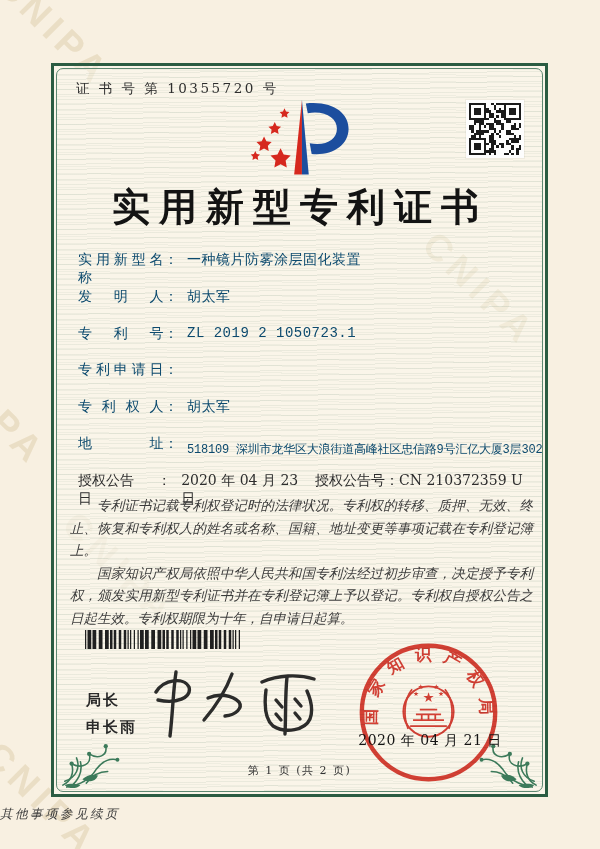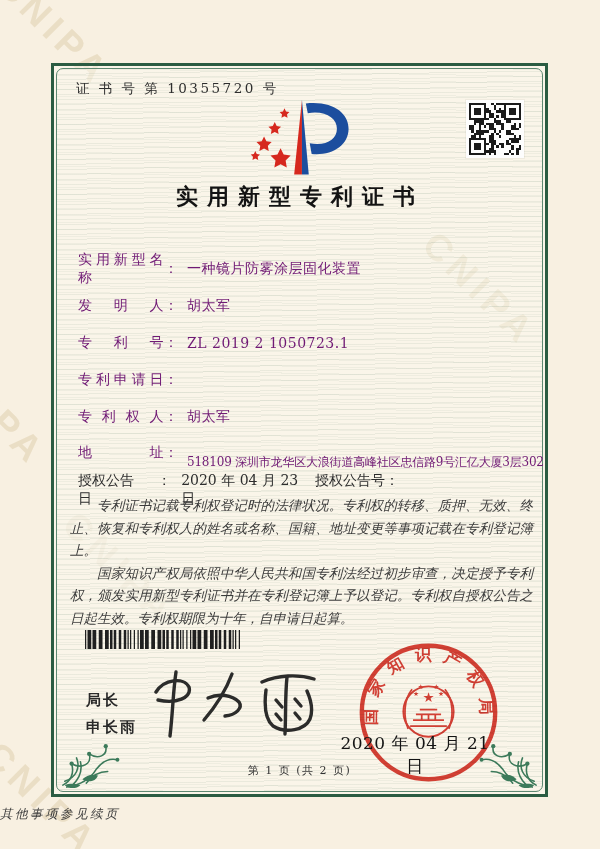--- a/index.html
+++ b/index.html
@@ -26,39 +26,39 @@
       repeating-linear-gradient(181deg, rgba(128,156,134,0.09) 0 1px, transparent 1px 7px);
   }
   .corner{position:absolute;width:78px;height:78px;z-index:2;pointer-events:none;}
   .corner.bl{left:3px;bottom:3px;}
   .corner.br{right:3px;bottom:3px;transform:scaleX(-1);}
   .abs{position:absolute;z-index:3;}
   .cert-no{left:76px;top:80px;font-size:13.5px;letter-spacing:2.5px;color:#2e2e2e;}
   .logo{left:232px;top:96px;width:136px;height:84px;}
   .qr{left:466px;top:100px;width:58px;height:58px;background:#fdfdfd;padding:3px;box-sizing:border-box;box-shadow:0 0 0 1px rgba(0,0,0,0.04);}
   .qr svg{display:block;width:100%;height:100%;}
-  .title{left:0;width:600px;top:182px;text-align:center;font-size:22px;font-weight:700;letter-spacing:9px;color:#131313;}
+  .title{left:0;width:600px;top:182px;text-align:center;font-size:38px;font-weight:700;letter-spacing:9px;color:#131313;}
   .fields{left:78px;top:251px;width:470px;}
-  .frow{display:flex;align-items:center;height:36.8px;font-size:14px;color:#701a75;}
+  .frow{display:flex;align-items:flex-start;height:36.8px;font-size:14px;color:#0c4a6e;font-family:Liberation Mono, monospace;}
   .flabel{display:inline-block;width:86px;text-align:justify;text-align-last:justify;letter-spacing:0.5px;}
   .fcolon{display:inline-block;}
   .fvalue{margin-left:9px;letter-spacing:0.5px;}
-  .fvalue.addr{font-size:12px;letter-spacing:-0.2px;margin-top:18px;}
+  .fvalue.addr{font-size:12px;letter-spacing:-0.2px;margin-top:6px;}
   .grantrow{display:flex;font-size:14px;color:#2d2d2d;}
   .grant-left{width:237px;display:flex;gap:10px;}
   .grant-right{display:flex;}
   .paras{left:70px;top:494px;width:463px;font-size:13.5px;line-height:22.5px;
     color:#3b3b3b;text-align:justify;font-style:italic;}
   .paras p{margin:0;text-indent:2em;}
   .barcode{left:85px;top:630px;width:158px;height:19px;}
   .officials{left:86px;top:686px;font-family:"Liberation Sans", sans-serif;
     font-size:15px;font-weight:700;color:#2a2a2a;line-height:27px;letter-spacing:2px;}
   .signature{left:146px;top:662px;width:186px;height:88px;}
   .seal{left:356px;top:640px;width:145px;height:145px;opacity:.93;mix-blend-mode:multiply;}
-  .seal-date{left:334px;top:732px;width:162px;text-align:center;font-size:17px;
+  .seal-date{left:349px;top:732px;width:162px;text-align:center;font-size:14px;
     color:#141414;letter-spacing:0.5px;z-index:4;}
   .page-num{left:51px;top:763px;width:497px;text-align:center;font-size:11px;
     color:#333;letter-spacing:1.5px;}
   .footer-note{left:0;width:600px;top:806px;text-align:left;font-size:12.5px;
     font-style:italic;letter-spacing:2.5px;color:#3c3c3c;}
 </style>
 </head>
 <body>
 
 <div class="page">
@@ -165,20 +165,21 @@
     </div>
     <div class="grantrow">
       <span class="grant-left">
         <span>授权公告日</span>
           <span>：</span>
         <span>2020 年 04 月 23 日</span>
       </span>
       <span class="grant-right">
         <span>授权公告号</span>
           <span>：</span>
+        <span>CN 210372359 U</span>
       </span>
     </div>
   </div>
 
   <div class="abs paras">
     <p>专利证书记载专利权登记时的法律状况。专利权的转移、质押、无效、终止、恢复和专利权人的姓名或名称、国籍、地址变更等事项记载在专利登记簿上。</p>
     <p>国家知识产权局依照中华人民共和国专利法经过初步审查，决定授予专利权，颁发实用新型专利证书并在专利登记簿上予以登记。专利权自授权公告之日起生效。专利权期限为十年，自申请日起算。</p>
   </div>
 
   <div class="abs barcode">

